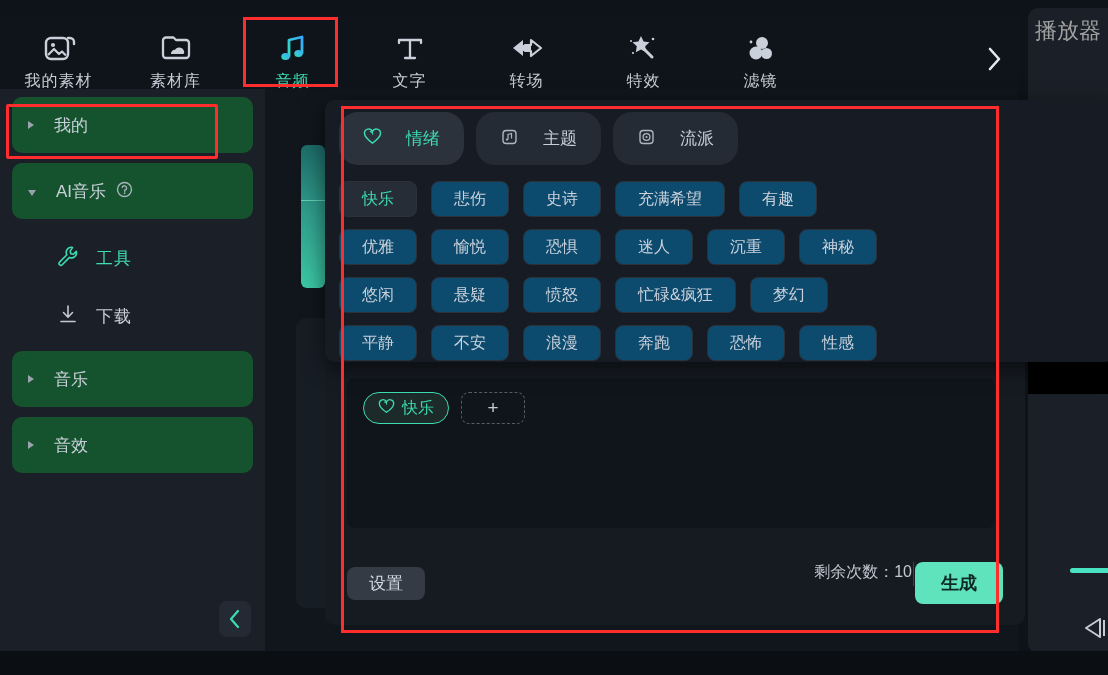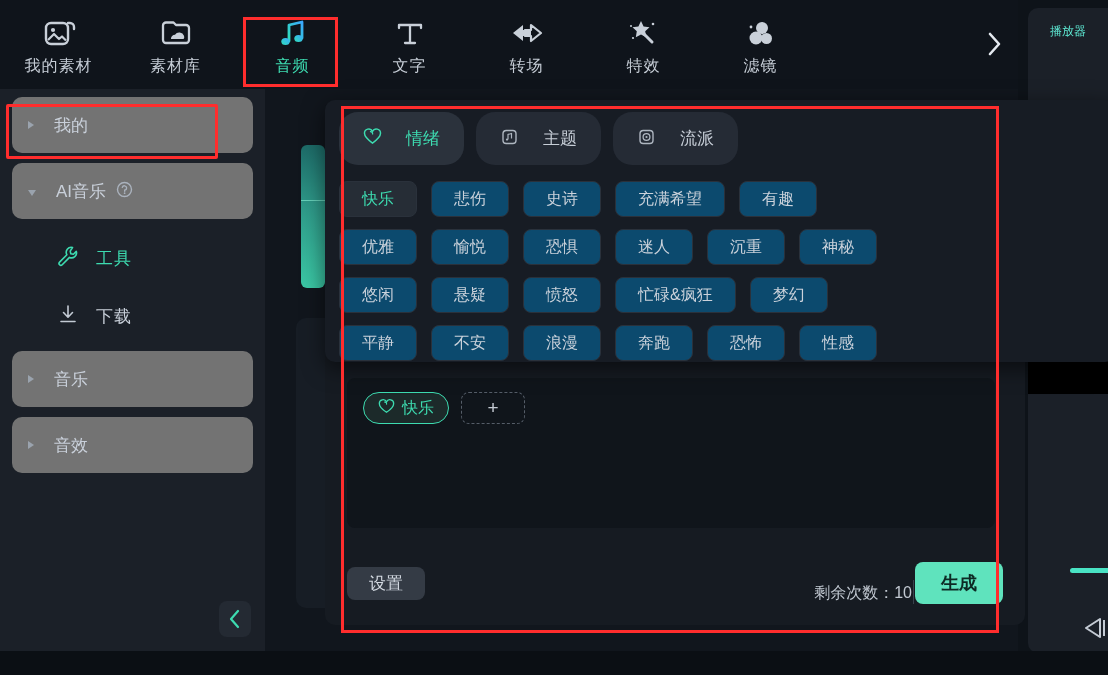--- a/index.html
+++ b/index.html
@@ -6,21 +6,21 @@
   html, body {
     width: 1108px; height: 675px;
     background: #0d1117;
     font-family: "Liberation Sans", "DejaVu Sans", sans-serif;
     overflow: hidden;
   }
   #root { position: relative; width: 1108px; height: 675px; background: #0e1319; }
 
   
   #toolbar {
-    position: absolute; left: 0; top: 0; width: 1018px; height: 89px;
+    position: absolute; left: 0; top: 15px; width: 1018px; height: 89px;
     background: #0f141b;
     display: flex; align-items: flex-start;
   }
   .tool {
     width: 117px; height: 80px; margin-top: 4px;
     display: flex; flex-direction: column; align-items: center; justify-content: flex-start;
     padding-top: 10px;
     cursor: pointer; position: relative;
   }
   .tool .ticon { height: 38px; display:flex; align-items:center; justify-content:center; }
@@ -35,21 +35,21 @@
   }
 
   
   #sidebar {
     position: absolute; left: 0; top: 89px; width: 265px; height: 562px;
     background: #1b2028;
     padding: 8px 12px 0 12px;
   }
   .side-group {
     height: 56px; border-radius: 10px; display: flex; align-items: center;
-    padding-left: 16px; margin-bottom: 10px; background: #737373; cursor: pointer;
+    padding-left: 16px; margin-bottom: 10px; background: #14532d; cursor: pointer;
     position: relative;
   }
   .tri { width: 0;height:0; border-left: 6px solid #9aa3ae; border-top: 4.5px solid transparent; border-bottom: 4.5px solid transparent; margin-right: 20px;}
   .tri.down { border-left: 4.5px solid transparent; border-right: 4.5px solid transparent; border-top: 6px solid #9aa3ae; border-bottom: 0; margin-top: 3px;}
   .side-group .glabel { font-size: 17px; color: #c9d0da; }
   .side-sub {
     height: 58px; display: flex; align-items: center; padding-left: 44px;
     cursor: pointer; gap: 16px;
   }
   .side-sub .slabel { font-size: 17px; color: #c9d0da; letter-spacing: 1px; }
@@ -108,21 +108,21 @@
   }
   #panel-footer {
     position: absolute; left: 0; bottom: 10px; width: 100%; height: 64px;
     display: flex; align-items: center; padding: 0 22px; gap: 10px;
   }
   #settings-btn {
     height: 33px; padding: 0 22px; border-radius: 8px; background: #343b45;
     color: #d3d9e1; font-size: 17px; display: flex; align-items: center;
     cursor: pointer;
   }
-  #footer-right { margin-left: auto; display: flex; align-items: flex-end; gap: 1px; }
+  #footer-right { margin-left: auto; display: flex; align-items: flex-start; gap: 1px; }
   #remaining {
     font-size: 16px; color: #c2c9d2; white-space: nowrap;
   }
   #footer-divider { width: 1px; height: 24px; background: #3a424d; }
   #generate-btn {
     height: 42px; padding: 0 26px; border-radius: 8px;
     background: #5fe3bd; color: #0d2a24; font-size: 18px; font-weight: bold;
     display: flex; align-items: center; justify-content: center; cursor: pointer;
   }
 
@@ -152,21 +152,21 @@
   .tagbtn.active { color: #3ddbb0; background: #262d36; }
 
   
   #player {
     position: absolute; left: 1028px; top: 8px; width: 80px; height: 645px;
     background: #1b2028; border-radius: 10px 0 0 10px;
     overflow: hidden;
   }
   #player-title {
     height: 46px; display: flex; align-items: center; justify-content: center;
-    font-size: 12px; color: #5eead4; white-space: nowrap;
+    font-size: 22px; color: #a3a3a3; white-space: nowrap;
   }
   #player-stage { position: absolute; left: 0; top: 278px; width: 80px; height: 108px; background: #000; }
   #player-bar {
     position: absolute; left: 42px; top: 560px; width: 46px; height: 5px;
     border-radius: 3px; background: #49e3c4;
   }
   #player-prev {
     position: absolute; left: 52px; top: 605px; width: 34px; height: 30px;
     display: flex; align-items: center; cursor: pointer;
   }

